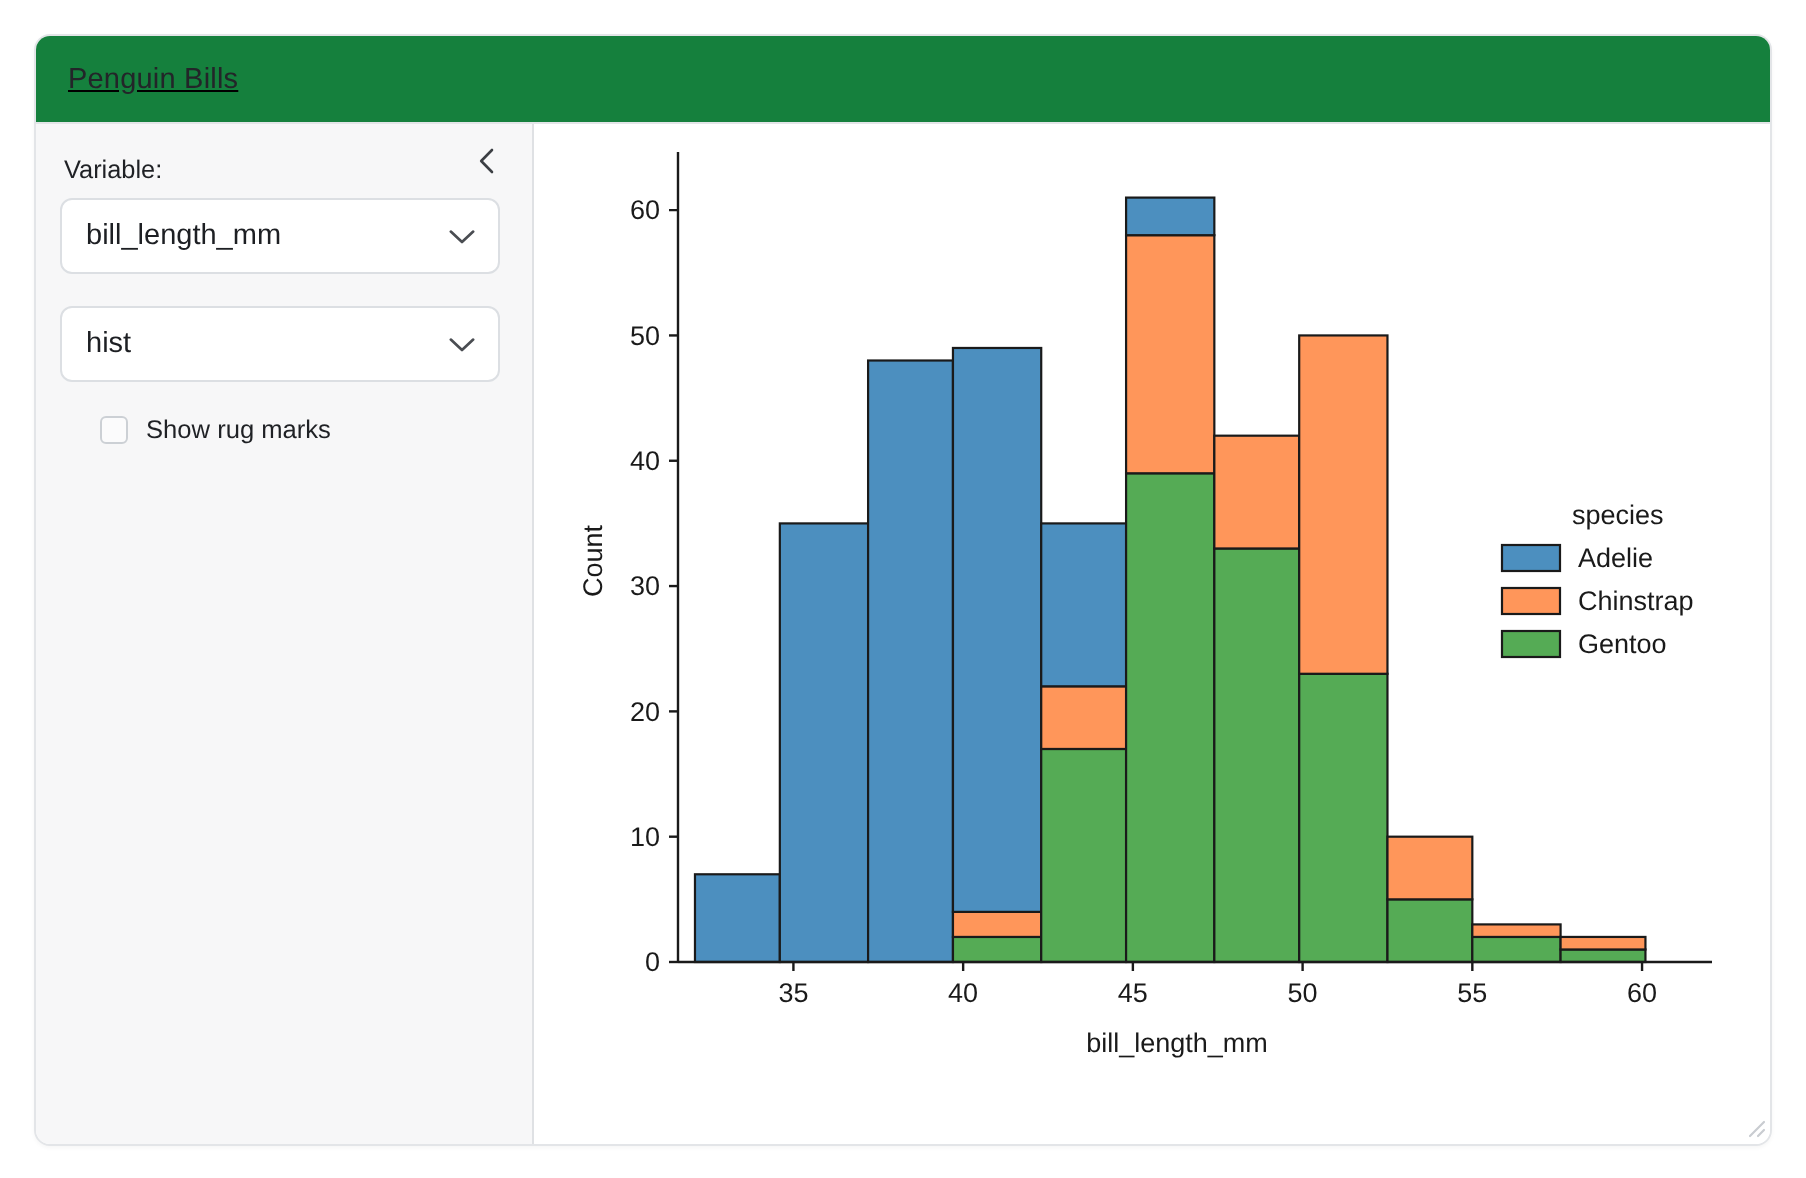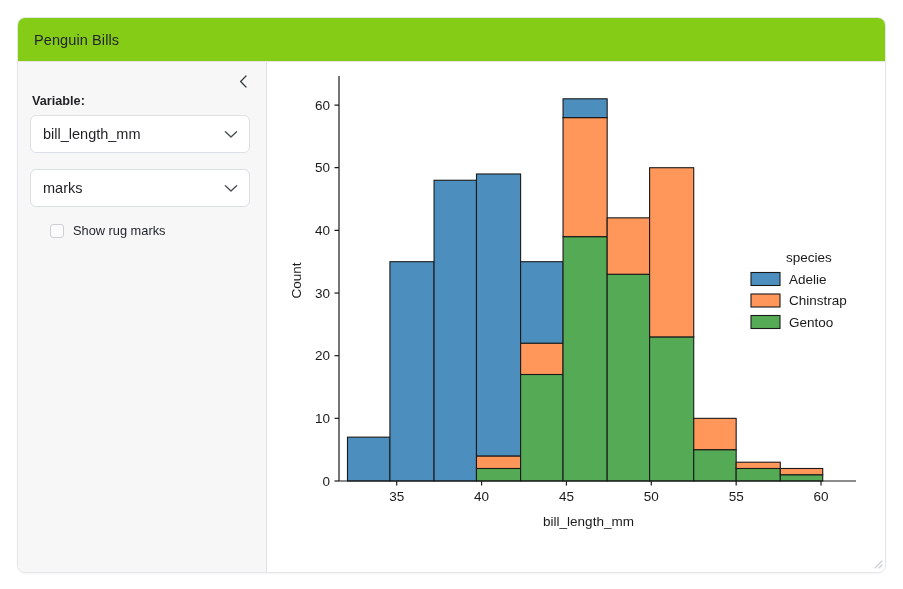--- a/index.html
+++ b/index.html
@@ -16,25 +16,26 @@
     left: 17px; top: 17px;
     width: 869px; height: 556px;
     background: #ffffff;
     border: 1px solid #e3e5e8;
     border-radius: 8px;
     overflow: hidden;
     box-shadow: 0 1px 2px rgba(0,0,0,0.04);
   }
   #card-header {
     height: 44px;
-    background: #84cc16;
+    background: #15803d;
     border-bottom: 1px solid #e3e5e8;
     display: flex;
     align-items: center;
     padding: 0 0 0 16px;
+    text-decoration: underline;
   }
   #card-title {
     font-size: 14.5px;
     color: #232529;
     letter-spacing: 0.1px;
   }
   #card-body {
     display: flex;
     height: calc(100% - 44px);
     align-items: stretch;
@@ -54,22 +55,21 @@
     display: flex; align-items: center; justify-content: center;
     cursor: pointer;
     color: #3c3f44;
     background: transparent;
     border: none;
     padding: 0;
   }
   .field-label {
     font-size: 12.7px;
     color: #1f2125;
-    margin: 16px 0 7px 2px;
-    font-weight: bold;
+    margin: 0 0 7px 2px;
   }
   .select-box {
     height: 38px;
     background: #ffffff;
     border: 1px solid #dcdfe3;
     border-radius: 6px;
     display: flex;
     align-items: center;
     justify-content: space-between;
     padding: 0 11px 0 12px;
@@ -134,21 +134,21 @@
       <div class="select-box">
         <span class="select-value">bill_length_mm</span>
         <span class="chev">
           <svg width="14" height="9" viewBox="0 0 14 9" fill="none">
             <path d="M1.4 1.8 L7 7 L12.6 1.8" stroke="#4a4d52" stroke-width="1.35" stroke-linecap="round" stroke-linejoin="round"></path>
           </svg>
         </span>
       </div>
 
       <div class="select-box">
-        <span class="select-value">marks</span>
+        <span class="select-value">hist</span>
         <span class="chev">
           <svg width="14" height="9" viewBox="0 0 14 9" fill="none">
             <path d="M1.4 1.8 L7 7 L12.6 1.8" stroke="#4a4d52" stroke-width="1.35" stroke-linecap="round" stroke-linejoin="round"></path>
           </svg>
         </span>
       </div>
 
       <div id="checkbox-row">
         <div id="rug-checkbox"></div>
         <span id="rug-label">Show rug marks</span>

